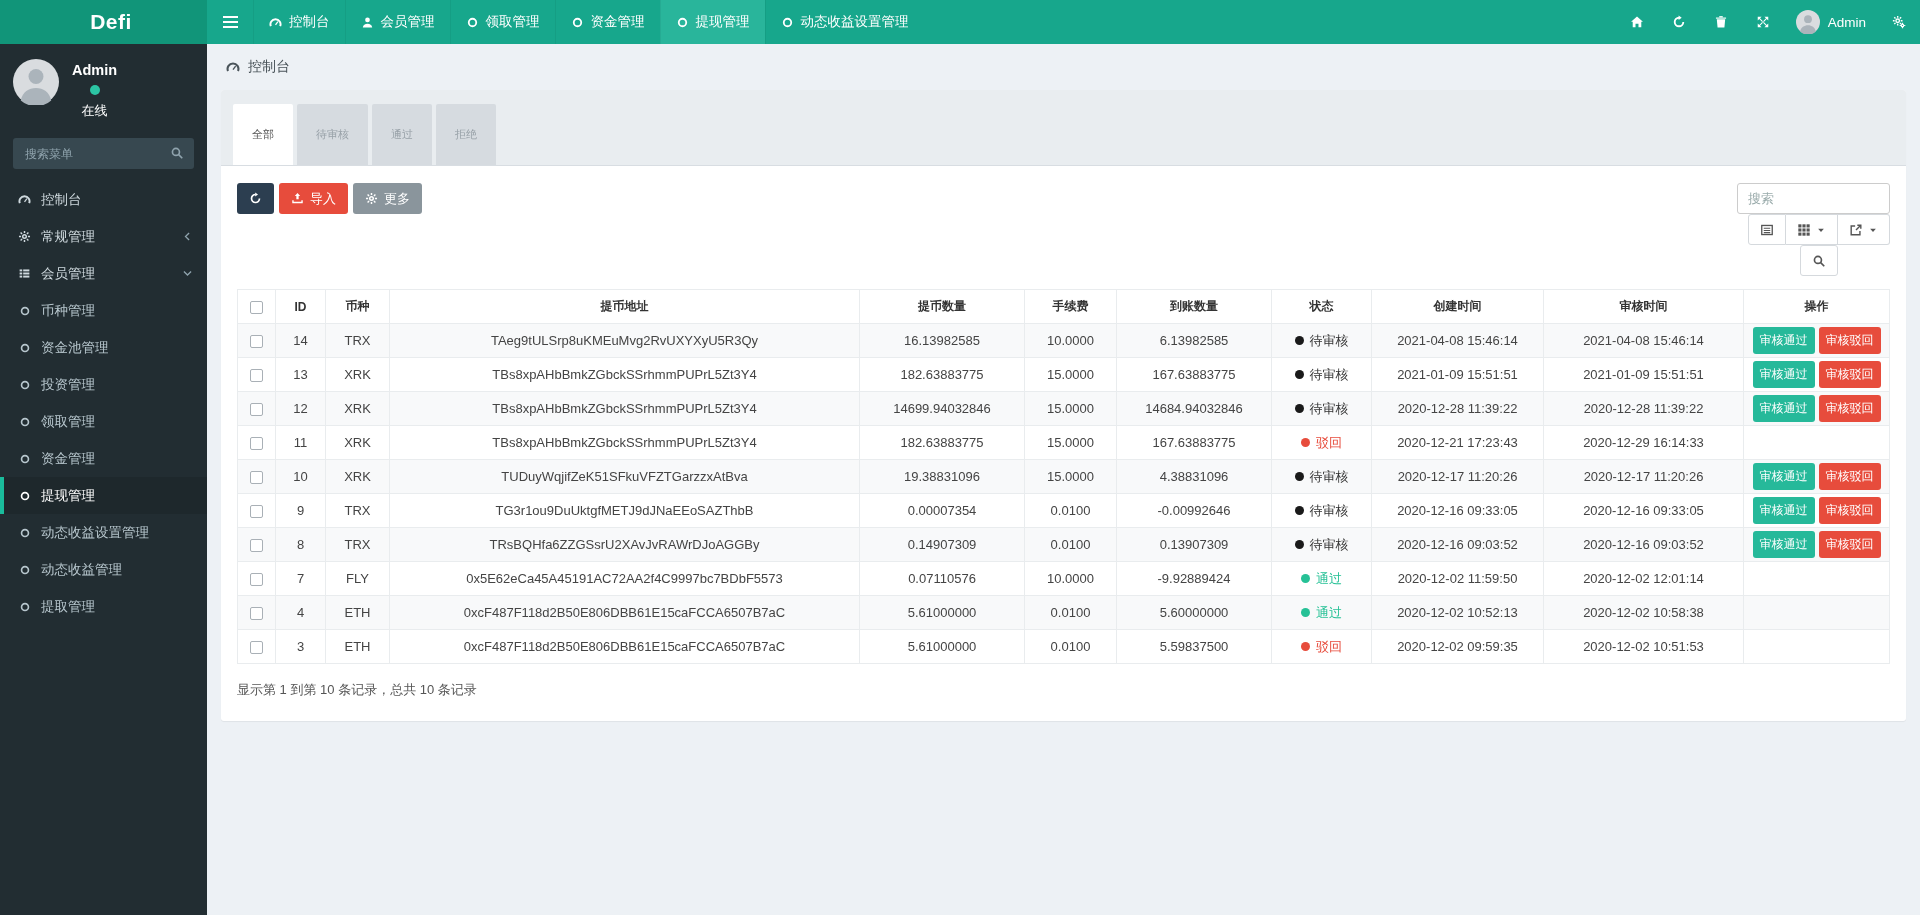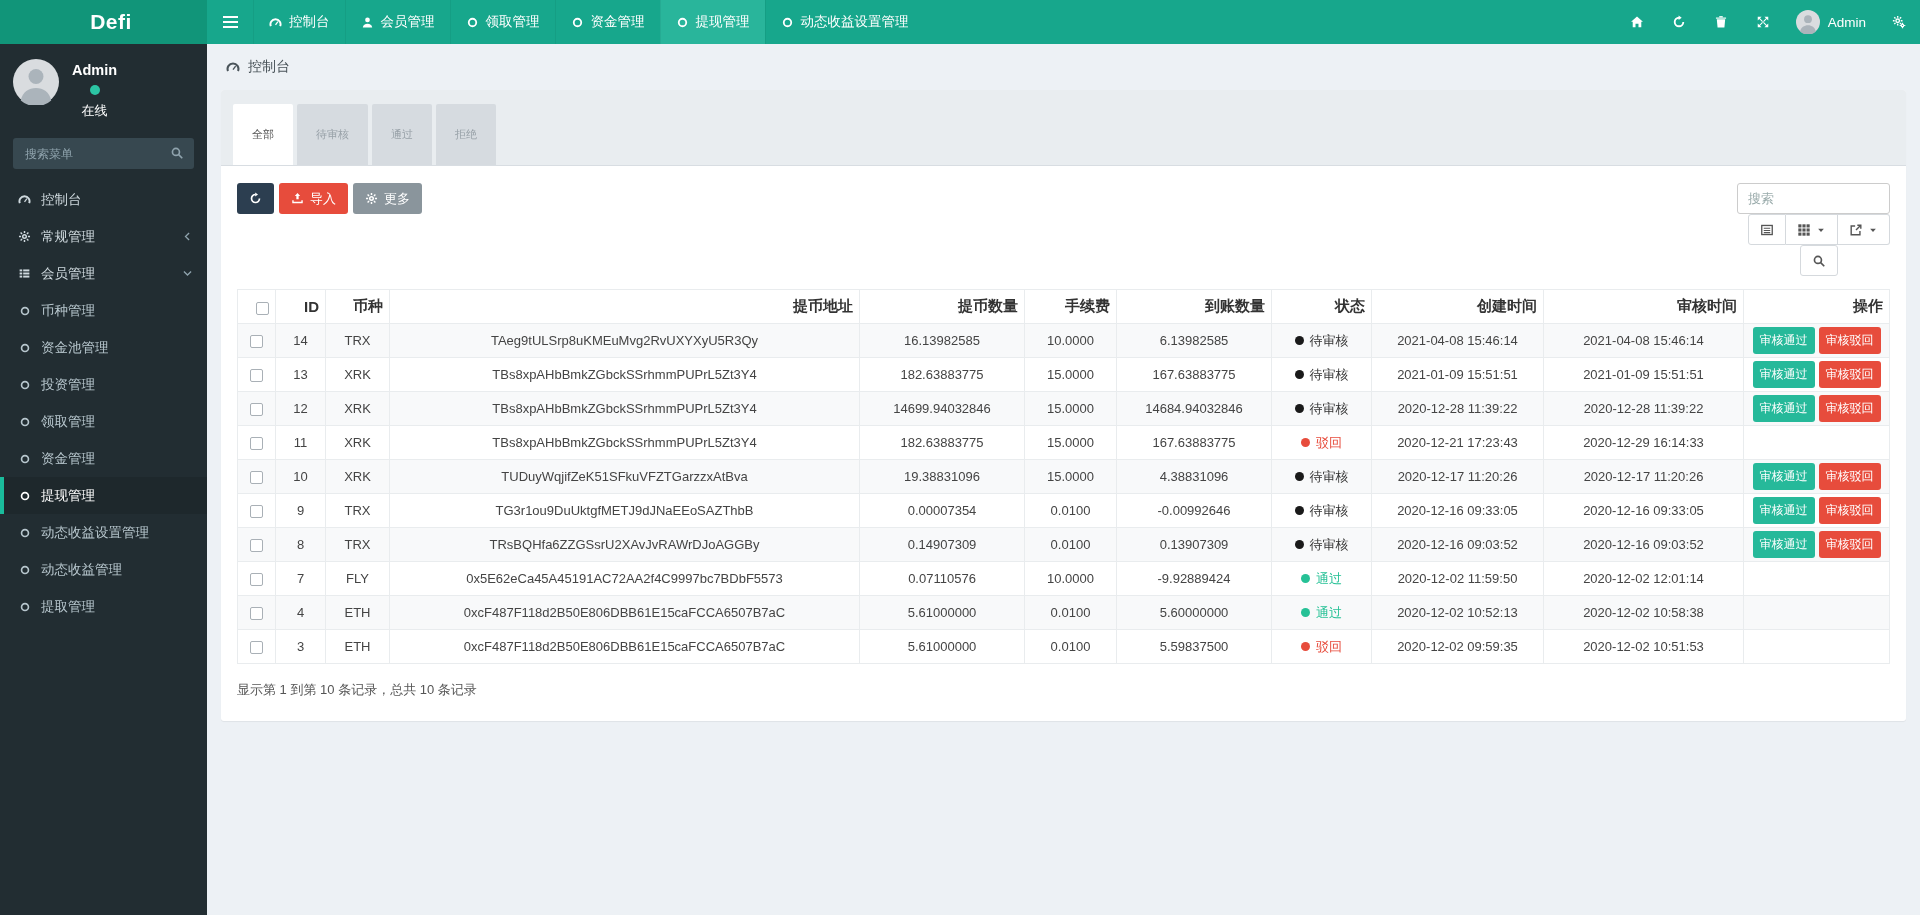--- a/index.html
+++ b/index.html
@@ -67,21 +67,21 @@
   .btn-group .tool-btn:first-child { border-radius:3px 0 0 3px; }
   .btn-group .tool-btn:last-child { border-radius:0 3px 3px 0; }
   .btn-group .tool-btn + .tool-btn { border-left:none; }
   .tool-btn .icon { font-size:14px; }
   .tool-btn .caret { font-size:10px; }
   .search-btn { margin-left:10px; border-radius:3px; }
 
   .table-wrap { margin-top:13px; }
   table { width:100%; border-collapse:collapse; table-layout:fixed; }
   th,td { border:1px solid #e9ecee; height:34px; text-align:center; font-size:13px; color:#444; padding:0 6px; overflow:hidden; white-space:nowrap; text-overflow:ellipsis; }
-  th { font-size:15px; font-weight:bold; color:#333;text-align:right; }
+  th { font-size:12px; font-weight:bold; color:#333; }
   tbody tr:nth-child(odd) { background:#f8f9fa; }
   .cb { display:inline-block; width:13px; height:13px; border:1px solid #a9b0b6; border-radius:2px; background:#fff; vertical-align:middle; cursor:pointer; }
   .status { display:inline-flex; align-items:center; gap:6px; font-size:13px; }
   .status .dot { width:9px; height:9px; border-radius:50%; }
   .status.pending  { color:#333; }    .status.pending .dot  { background:#1a1a1a; }
   .status.approved { color:#26c196; } .status.approved .dot { background:#26c196; }
   .status.rejected { color:#e74c3c; } .status.rejected .dot { background:#e74c3c; }
   .action-btn { display:inline-block; padding:5px 7px; border-radius:3px; color:#fff; font-size:12px; border:none; cursor:pointer; margin:0 2px; font-family:inherit; }
   .action-approve { background:#26b99a; }
   .action-reject  { background:#e74c3c; }

